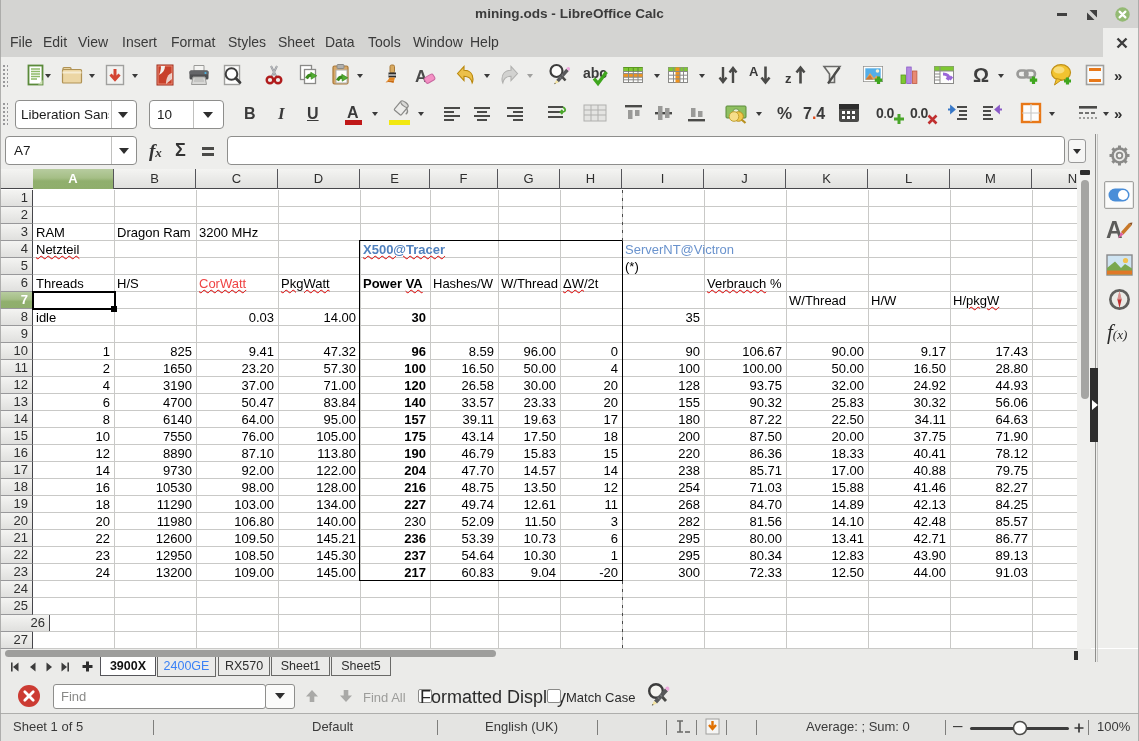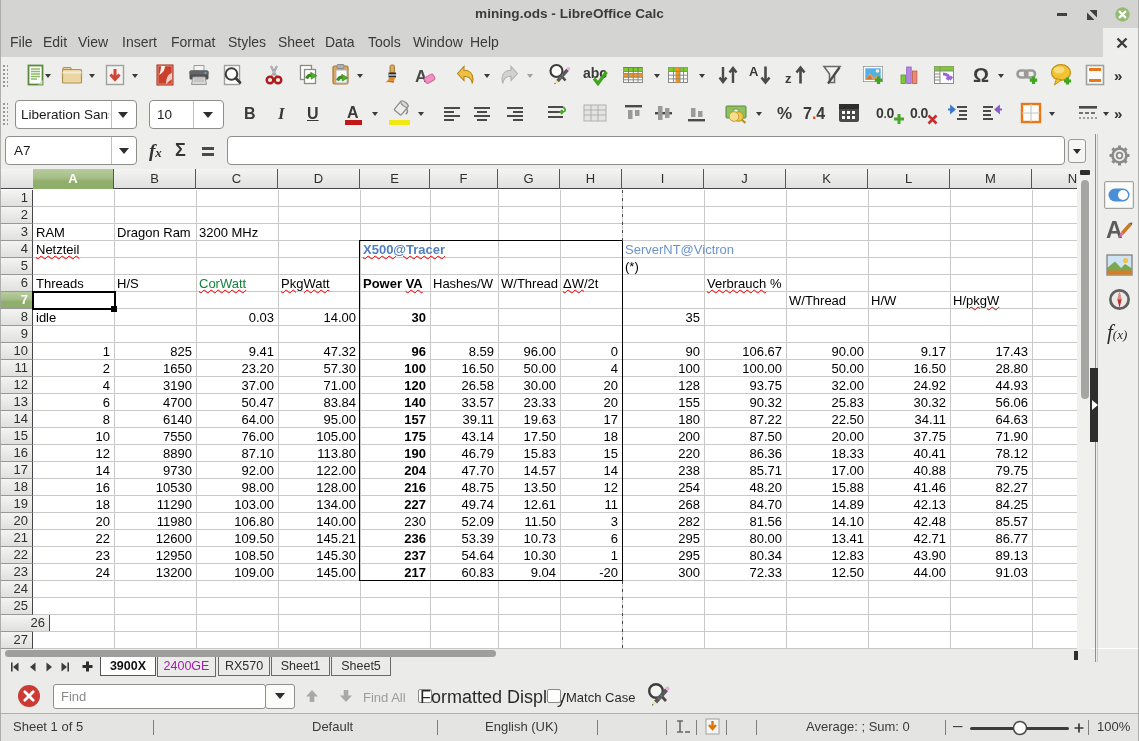--- a/index.html
+++ b/index.html
@@ -401,21 +401,21 @@
 <div class="abs" style="left:1077px;top:190px;width:1px;height:459px;background:#c9c9c7"></div>
 <div class="cell" style="left:36px;top:224px;color:#000">RAM</div>
 <div class="cell" style="left:117px;top:224px;color:#000">Dragon Ram</div>
 <div class="cell" style="left:199px;top:224px;color:#000">3200 MHz</div>
 <div class="cell" style="left:36px;top:241px;color:#000"><sq>Netzteil</sq></div>
 <div class="cell" style="left:363px;top:241px;font-weight:bold;color:#5081be"><sq>X500@Tracer</sq></div>
 <div class="cell" style="left:625px;top:241px;color:#6a93cd">ServerNT@Victron</div>
 <div class="cell" style="left:625px;top:258px;color:#000">(*)</div>
 <div class="cell" style="left:36px;top:275px;color:#000">Threads</div>
 <div class="cell" style="left:117px;top:275px;color:#000">H/S</div>
-<div class="cell" style="left:199px;top:275px;color:#15803d"><sq>CorWatt</sq></div>
+<div class="cell" style="left:199px;top:275px;color:#ef4444"><sq>CorWatt</sq></div>
 <div class="cell" style="left:281px;top:275px;color:#000"><sq>PkgWatt</sq></div>
 <div class="cell" style="left:363px;top:275px;color:#000"><b>Power <sq>VA</sq></b></div>
 <div class="cell" style="left:433px;top:275px;color:#000">Hashes/W</div>
 <div class="cell" style="left:501px;top:275px;color:#000">W/Thread</div>
 <div class="cell" style="left:563px;top:275px;color:#000"><sq>ΔW</sq>/2t</div>
 <div class="cell" style="left:707px;top:275px;color:#000"><sq>Verbrauch</sq> %</div>
 <div class="cell" style="left:789px;top:292px;color:#000">W/Thread</div>
 <div class="cell" style="left:871px;top:292px;color:#000">H/W</div>
 <div class="cell" style="left:953px;top:292px;color:#000">H/<sq>pkgW</sq></div>
 <div class="cell" style="left:36px;top:309px;color:#000">idle</div>
@@ -529,21 +529,21 @@
 <div class="cell num" style="right:111px;top:462px;">79.75</div>
 <div class="cell num" style="right:1029px;top:479px;">16</div>
 <div class="cell num" style="right:947px;top:479px;">10530</div>
 <div class="cell num" style="right:865px;top:479px;">98.00</div>
 <div class="cell num" style="right:783px;top:479px;">128.00</div>
 <div class="cell num" style="right:713px;top:479px;font-weight:bold;">216</div>
 <div class="cell num" style="right:645px;top:479px;">48.75</div>
 <div class="cell num" style="right:583px;top:479px;">13.50</div>
 <div class="cell num" style="right:521px;top:479px;">12</div>
 <div class="cell num" style="right:439px;top:479px;">254</div>
-<div class="cell num" style="right:357px;top:479px;">48.20</div>
+<div class="cell num" style="right:357px;top:479px;">71.03</div>
 <div class="cell num" style="right:275px;top:479px;">15.88</div>
 <div class="cell num" style="right:193px;top:479px;">41.46</div>
 <div class="cell num" style="right:111px;top:479px;">82.27</div>
 <div class="cell num" style="right:1029px;top:496px;">18</div>
 <div class="cell num" style="right:947px;top:496px;">11290</div>
 <div class="cell num" style="right:865px;top:496px;margin-left:48px;">103.00</div>
 <div class="cell num" style="right:783px;top:496px;">134.00</div>
 <div class="cell num" style="right:713px;top:496px;font-weight:bold;">227</div>
 <div class="cell num" style="right:645px;top:496px;">49.74</div>
 <div class="cell num" style="right:583px;top:496px;">12.61</div>
@@ -628,21 +628,21 @@
     <path d="M2.5 1.5 L8 6 L2.5 10.5 Z" fill="#3c3c3c"></path>
   </svg>
 <svg class="abs" style="left:60px;top:661px" width="11" height="12">
     <path d="M8.2 1.5 L8.2 10.5" stroke="#3c3c3c" stroke-width="1.6"></path>
     <path d="M1.5 1.5 L7 6 L1.5 10.5 Z" fill="#3c3c3c"></path>
   </svg>
 <svg class="abs" style="left:81px;top:660px" width="13" height="13">
     <path d="M6.5 1.5 L6.5 11.5 M1.5 6.5 L11.5 6.5" stroke="#2e2e2e" stroke-width="3"></path>
   </svg>
 <div class="abs" style="left:100px;top:657px;width:56px;height:19px;background:#fff;border:1px solid #55555a;border-top:none;text-align:center;font-size:12.5px;font-weight:bold;color:#111;line-height:18px">3900X</div>
-<div class="abs" style="left:157px;top:657px;width:59px;height:20px;border:1px solid #6a6a68;border-top:none;text-align:center;font-size:12.5px;color:#a21caf;line-height:18px">2400GE</div>
+<div class="abs" style="left:157px;top:657px;width:59px;height:20px;border:1px solid #6a6a68;border-top:none;text-align:center;font-size:12.5px;color:#3b82f6;line-height:18px">2400GE</div>
 <div class="abs" style="left:218px;top:657px;width:52px;height:19px;border:1px solid #6a6a68;border-top:none;text-align:center;font-size:12.5px;color:#2e2e2e;line-height:18px">RX570</div>
 <div class="abs" style="left:271px;top:657px;width:59px;height:19px;border:1px solid #6a6a68;border-top:none;text-align:center;font-size:12.5px;color:#2e2e2e;line-height:18px">Sheet1</div>
 <div class="abs" style="left:331px;top:657px;width:60px;height:19px;border:1px solid #6a6a68;border-top:none;text-align:center;font-size:12.5px;color:#2e2e2e;line-height:18px">Sheet5</div>
 <div class="abs" style="left:0;top:682px;width:1139px;height:31px;background:#ebebe9"></div>
 <svg class="abs" style="left:17px;top:684px" width="24" height="24">
     <circle cx="12" cy="12" r="11" fill="#cc3b33"></circle>
     <path d="M7.8 7.8 L16.2 16.2 M16.2 7.8 L7.8 16.2" stroke="#fff" stroke-width="2.8" stroke-linecap="round"></path>
   </svg>
 <div class="abs" style="left:53px;top:684px;width:213px;height:25px;background:#fff;border:1px solid #8e8e8c;border-radius:3px"></div>
 <div class="abs" style="left:61px;top:684px;height:25px;line-height:25px;font-size:13px;color:#8a8a88">Find</div>

